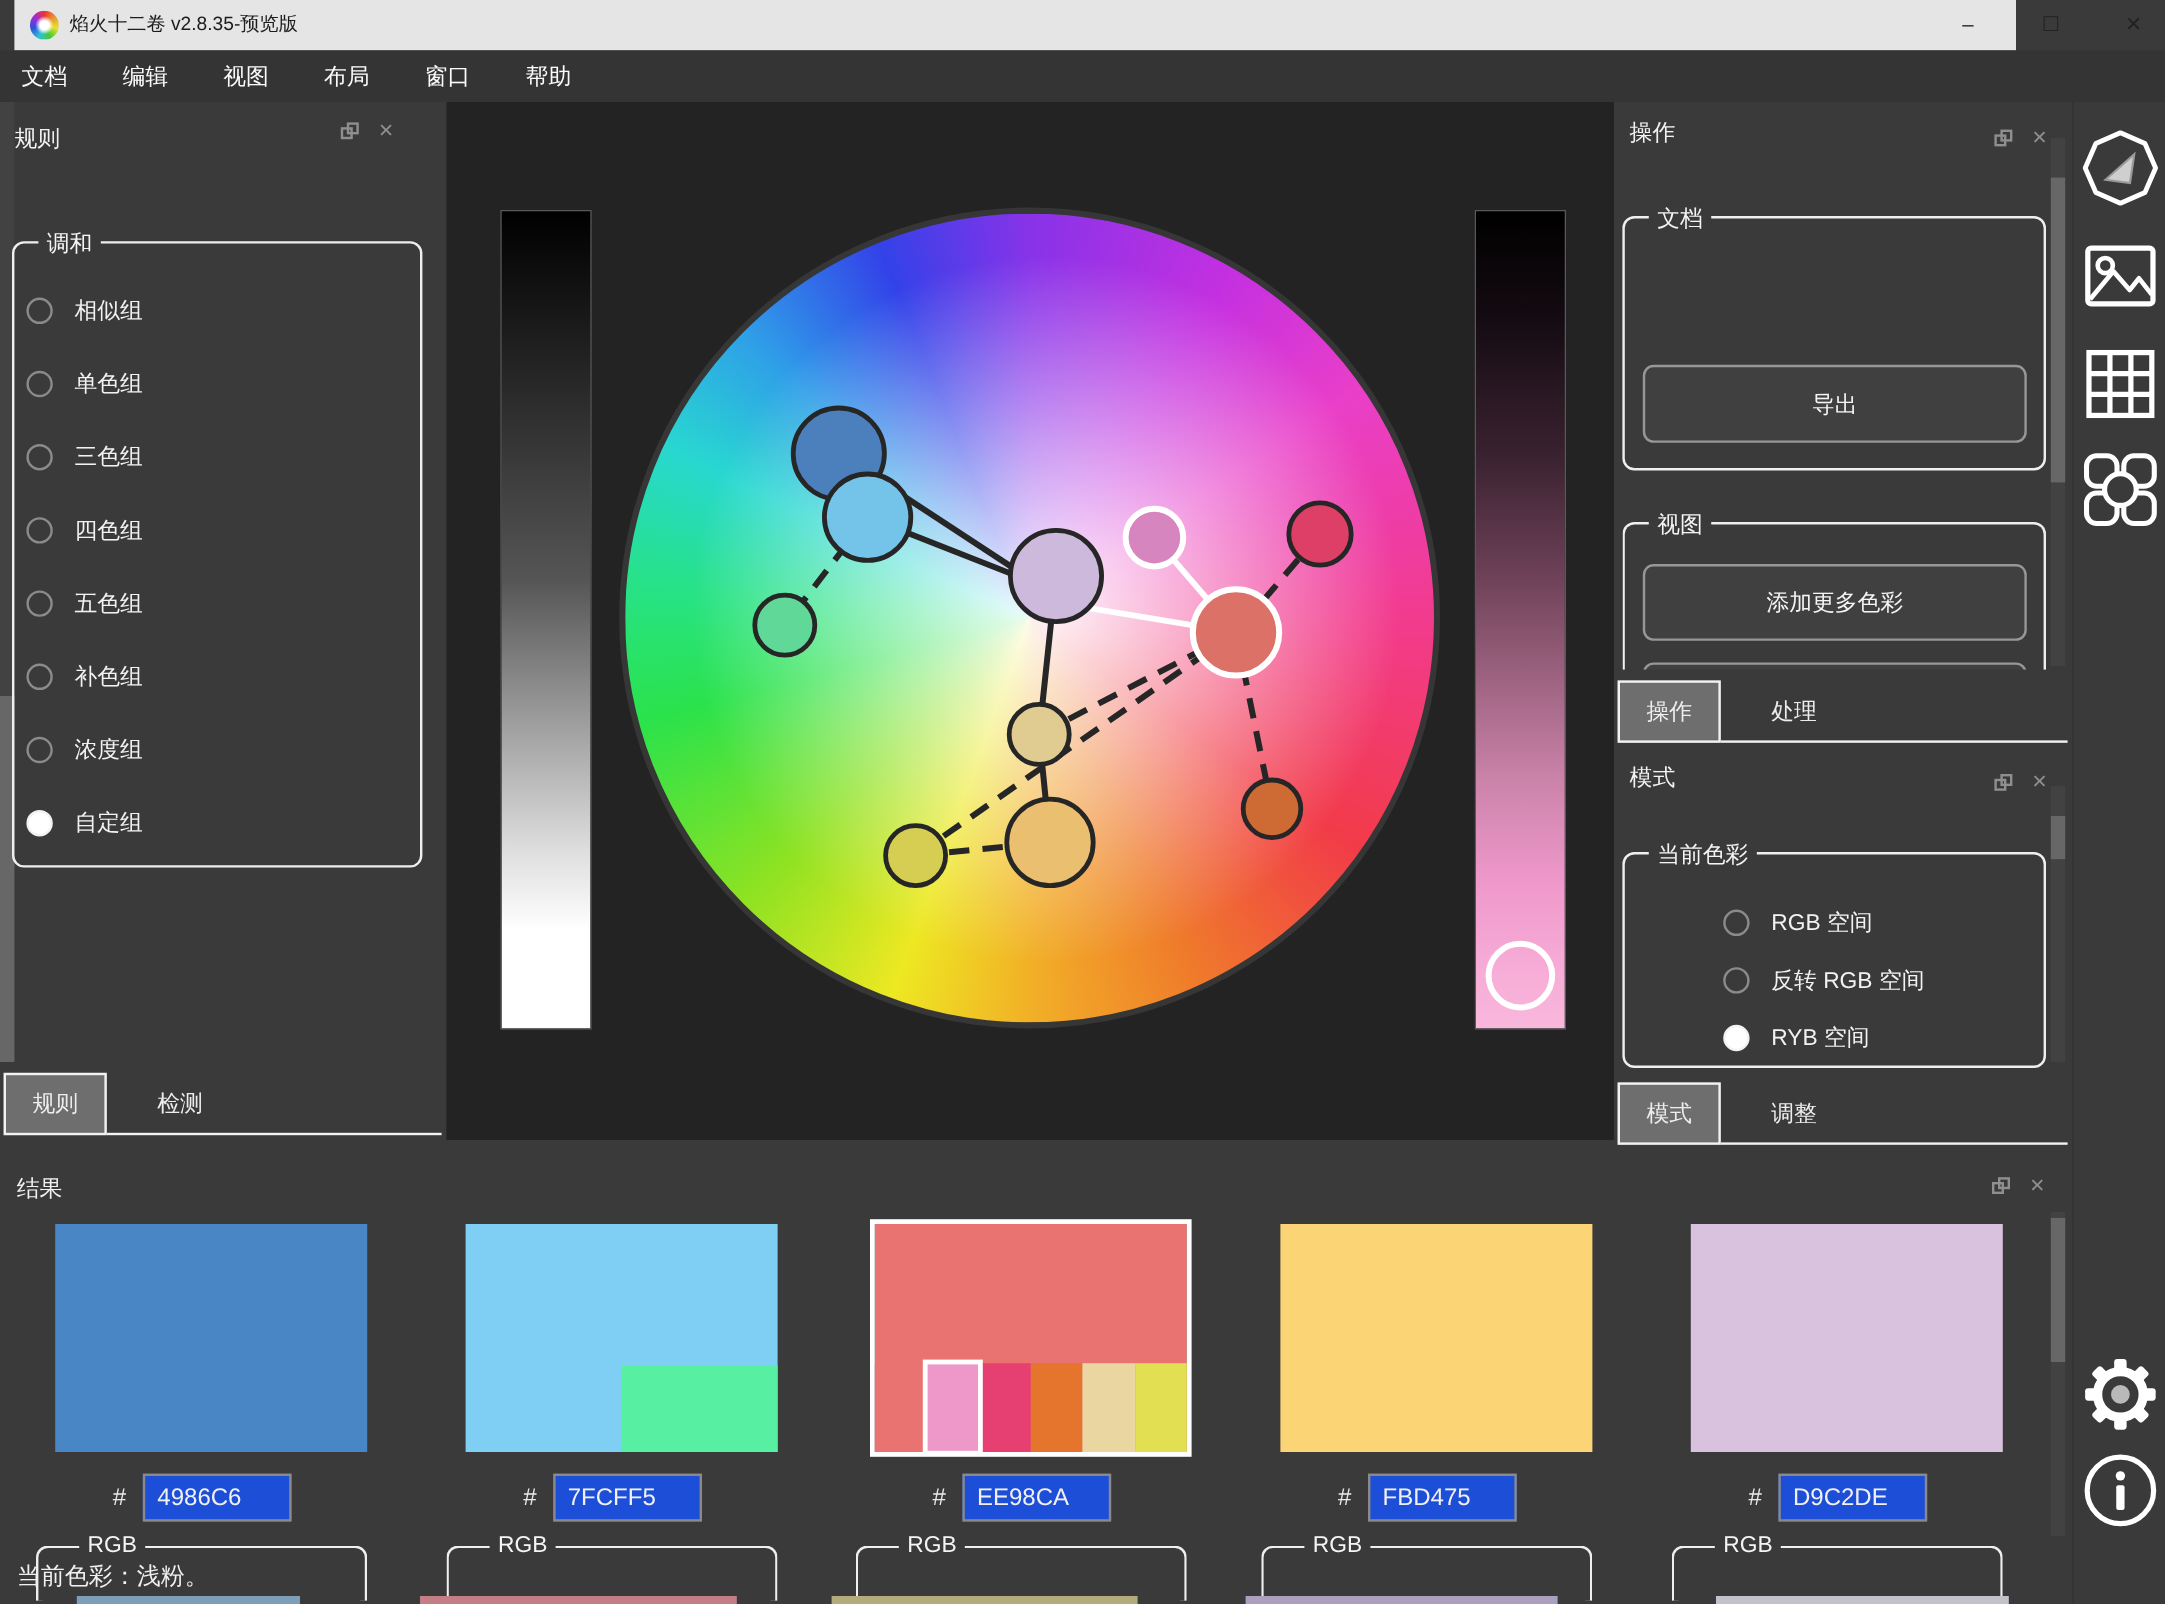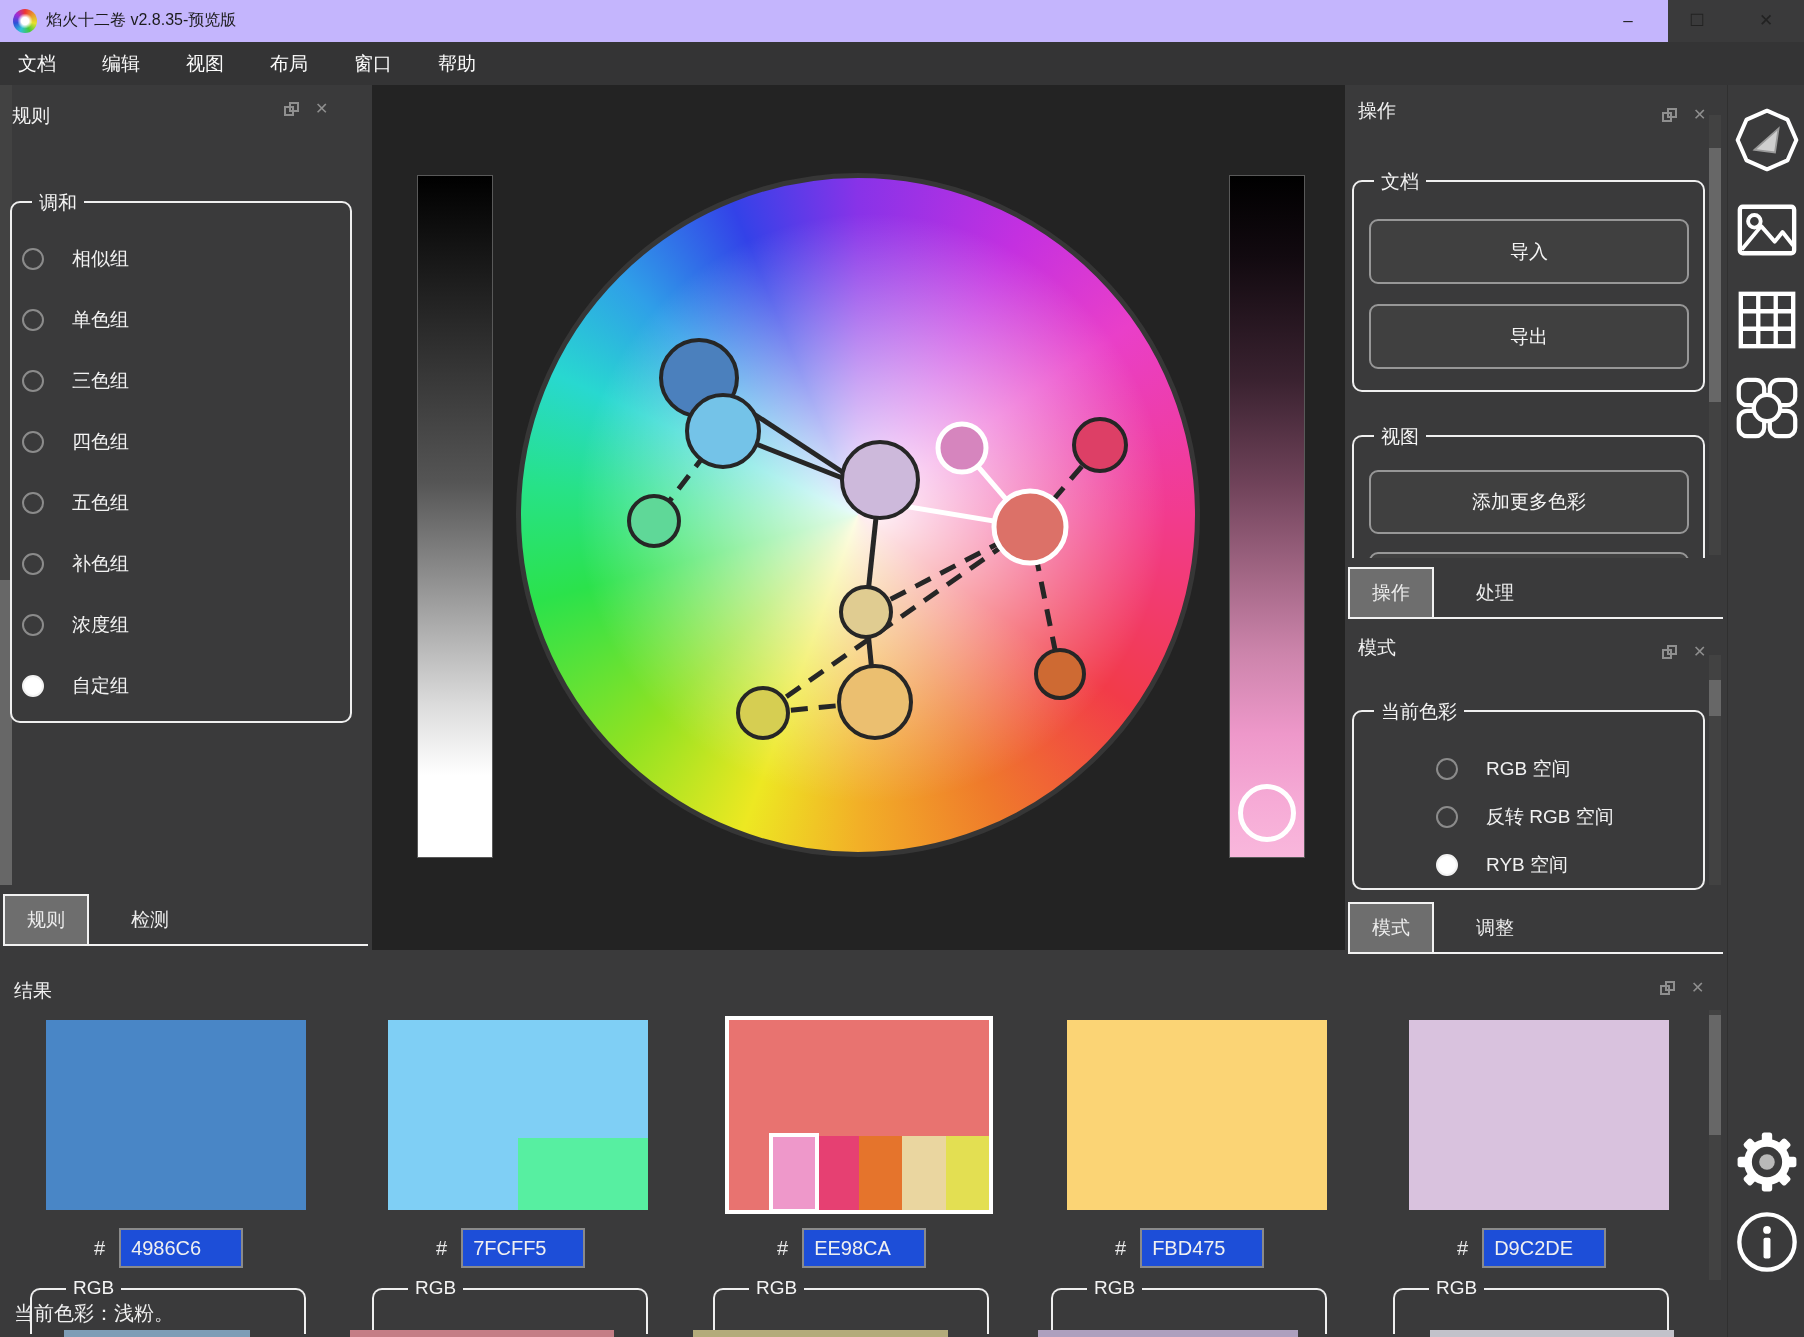--- a/index.html
+++ b/index.html
@@ -1,21 +1,21 @@
 <!DOCTYPE html>
 <html><head>
 <meta charset="utf-8">
 <style>
   * { margin:0; padding:0; box-sizing:border-box; }
   html,body { width:1804px; height:1337px; overflow:hidden; background:#3a3a3b;
     font-family:"Liberation Sans","DejaVu Sans",sans-serif; color:#ededed; }
   #app { position:relative; width:1804px; height:1337px; }
 
   
-  .titlebar { position:absolute; left:0; top:0; width:1668px; height:42px; background:#c4b5fd; color:#1c1c1c; }
+  .titlebar { position:absolute; left:12px; top:0; width:1668px; height:42px; background:#e5e5e5; color:#1c1c1c; }
   .appicon { position:absolute; left:13px; top:9px; width:24px; height:24px; border-radius:50%;
     background:radial-gradient(circle,#fff 0 22%,rgba(255,255,255,0) 45%),
     conic-gradient(#e33,#e79a2e,#e7e12e,#44c93a,#2ec0d8,#2b51d8,#a02bd8,#e33); }
   .apptitle { position:absolute; left:46px; top:10px; font-size:16px; }
   .winbtn { position:absolute; top:0; width:56px; height:42px; text-align:center; line-height:42px; font-size:17px; color:#222; cursor:default; }
   .winbtn.min { left:1600px; } .winbtn.max { left:1669px; } .winbtn.close { left:1738px; }
 
   
   .menubar { position:absolute; left:0; top:42px; width:1804px; height:43px; background:#343435;
     display:flex; align-items:center; padding-left:18px; gap:46px; }
@@ -41,21 +41,21 @@
   
   .paneltitle { position:absolute; font-size:19px; color:#f2f2f2; }
   .dockicons { position:absolute; display:flex; gap:16px; align-items:center; }
   .floaticon { position:relative; width:15px; height:14px; }
   .floaticon i { position:absolute; border:2px solid #8f8f8f; }
   .floaticon i.b { left:0; top:4px; width:10px; height:10px; }
   .floaticon i.f { left:5px; top:0; width:10px; height:10px; }
   .closex { font-size:16px; color:#8f8f8f; font-style:normal; }
   .group { position:absolute; border:2px solid #efefef; border-radius:10px; }
   .group .legend { position:absolute; top:-13px; left:20px; background:#3a3a3b; padding:0 7px; font-size:19px; color:#f4f4f4; }
-  .radiorow { position:absolute; display:flex; align-items:center; gap:28px; }
+  .radiorow { position:absolute; display:flex; align-items:center; gap:18px; }
   .radio { width:22px; height:22px; border-radius:50%; border:2px solid #8b8b8b; flex:none; }
   .radiorow.sel .radio { background:#fff; border-color:#f2f2f2; }
   .radiolabel { font-size:19px; color:#f2f2f2; white-space:nowrap; }
   .btn { position:absolute; border:2px solid #979797; border-radius:9px; background:#404040;
     color:#f4f4f4; font-size:19px; display:flex; align-items:center; justify-content:center; }
   .tabbar { position:absolute; background:#3a3a3b; }
   .tab { position:absolute; font-size:19px; color:#ededed; display:flex; align-items:center; justify-content:center; }
   .tab.sel { background:#6e6e6e; border:2px solid #f2f2f2; }
   .tabline { position:absolute; height:2px; background:#f2f2f2; }
   .scrollgroove { position:absolute; width:12px; background:#424242; }
@@ -203,21 +203,20 @@
     <span class="paneltitle" style="left:13px;top:13px;">操作</span>
     <div class="dockicons" style="left:317px;top:20px;">
       <span class="floaticon">
           <i class="b"></i>
           <i class="f"></i>
         </span>
       <span class="closex">✕</span>
     </div>
     <div class="group" style="left:7px;top:95px;width:353px;height:212px;">
       <span class="legend">文档</span>
-      <div class="btn" style="left:15px;top:37px;width:320px;height:65px;">导入</div>
       <div class="btn" style="left:15px;top:122px;width:320px;height:65px;">导出</div>
     </div>
     <div class="group" style="left:7px;top:350px;width:353px;height:125px;border-bottom:none;border-radius:10px 10px 0 0;">
       <span class="legend">视图</span>
       <div class="btn" style="left:15px;top:33px;width:320px;height:64px;">添加更多色彩</div>
       <div class="btn" style="left:15px;top:115px;width:320px;height:40px;"></div>
     </div>
     <div class="tabbar" id="action-tabbar" style="left:0;top:473px;width:382px;height:62px;">
         <div class="tab sel" style="left: 3px; top: 9px; width: 86px; height: 52px;">操作</div>
         <div class="tab" style="left: 107px; top: 9px; width: 86px; height: 52px;">处理</div>

